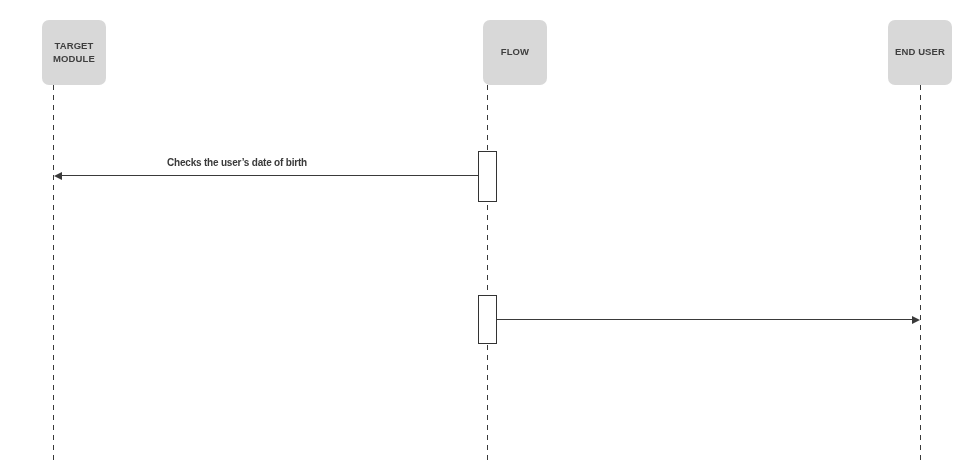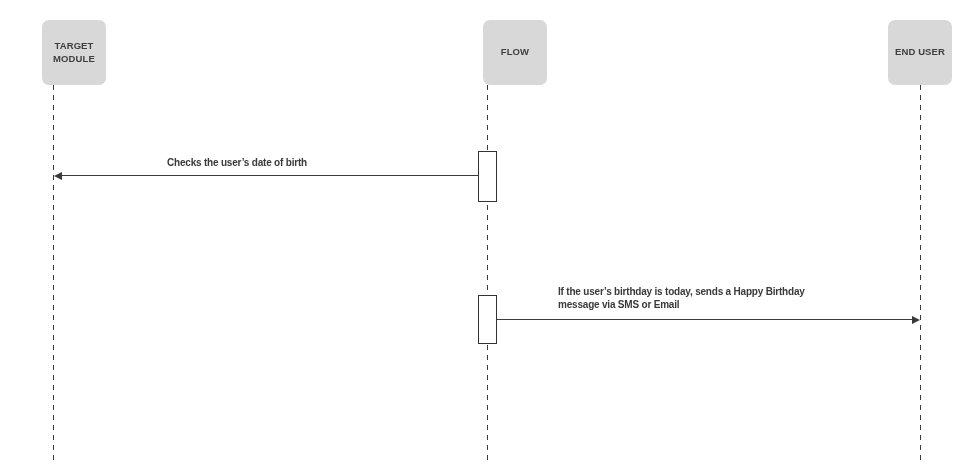--- a/index.html
+++ b/index.html
@@ -90,18 +90,16 @@
     <span class="actor-label">END USER</span>
   </div>
 
   <div class="activation" style="top: 151px; height: 51px;"></div>
   <div class="activation" style="top: 295px; height: 49px;"></div>
 
   <div class="msg-label" style="left: 167px; top: 156px;">Checks the user’s date of birth</div>
   <div class="msg-line" style="left: 58px; top: 175px; width: 420px;"></div>
   <div class="arrowhead left" style="left: 54px; top: 172px;"></div>
 
-  <div class="msg-label" style="left: 558px; top: 285px;">If the user’s birthday is today, sends a Happy Birthday
-message via SMS or Email</div>
   <div class="msg-line" style="left: 497px; top: 319px; width: 416px;"></div>
   <div class="arrowhead right" style="left: 912px; top: 316px;"></div>
 
 </div>
 
 </body></html>

